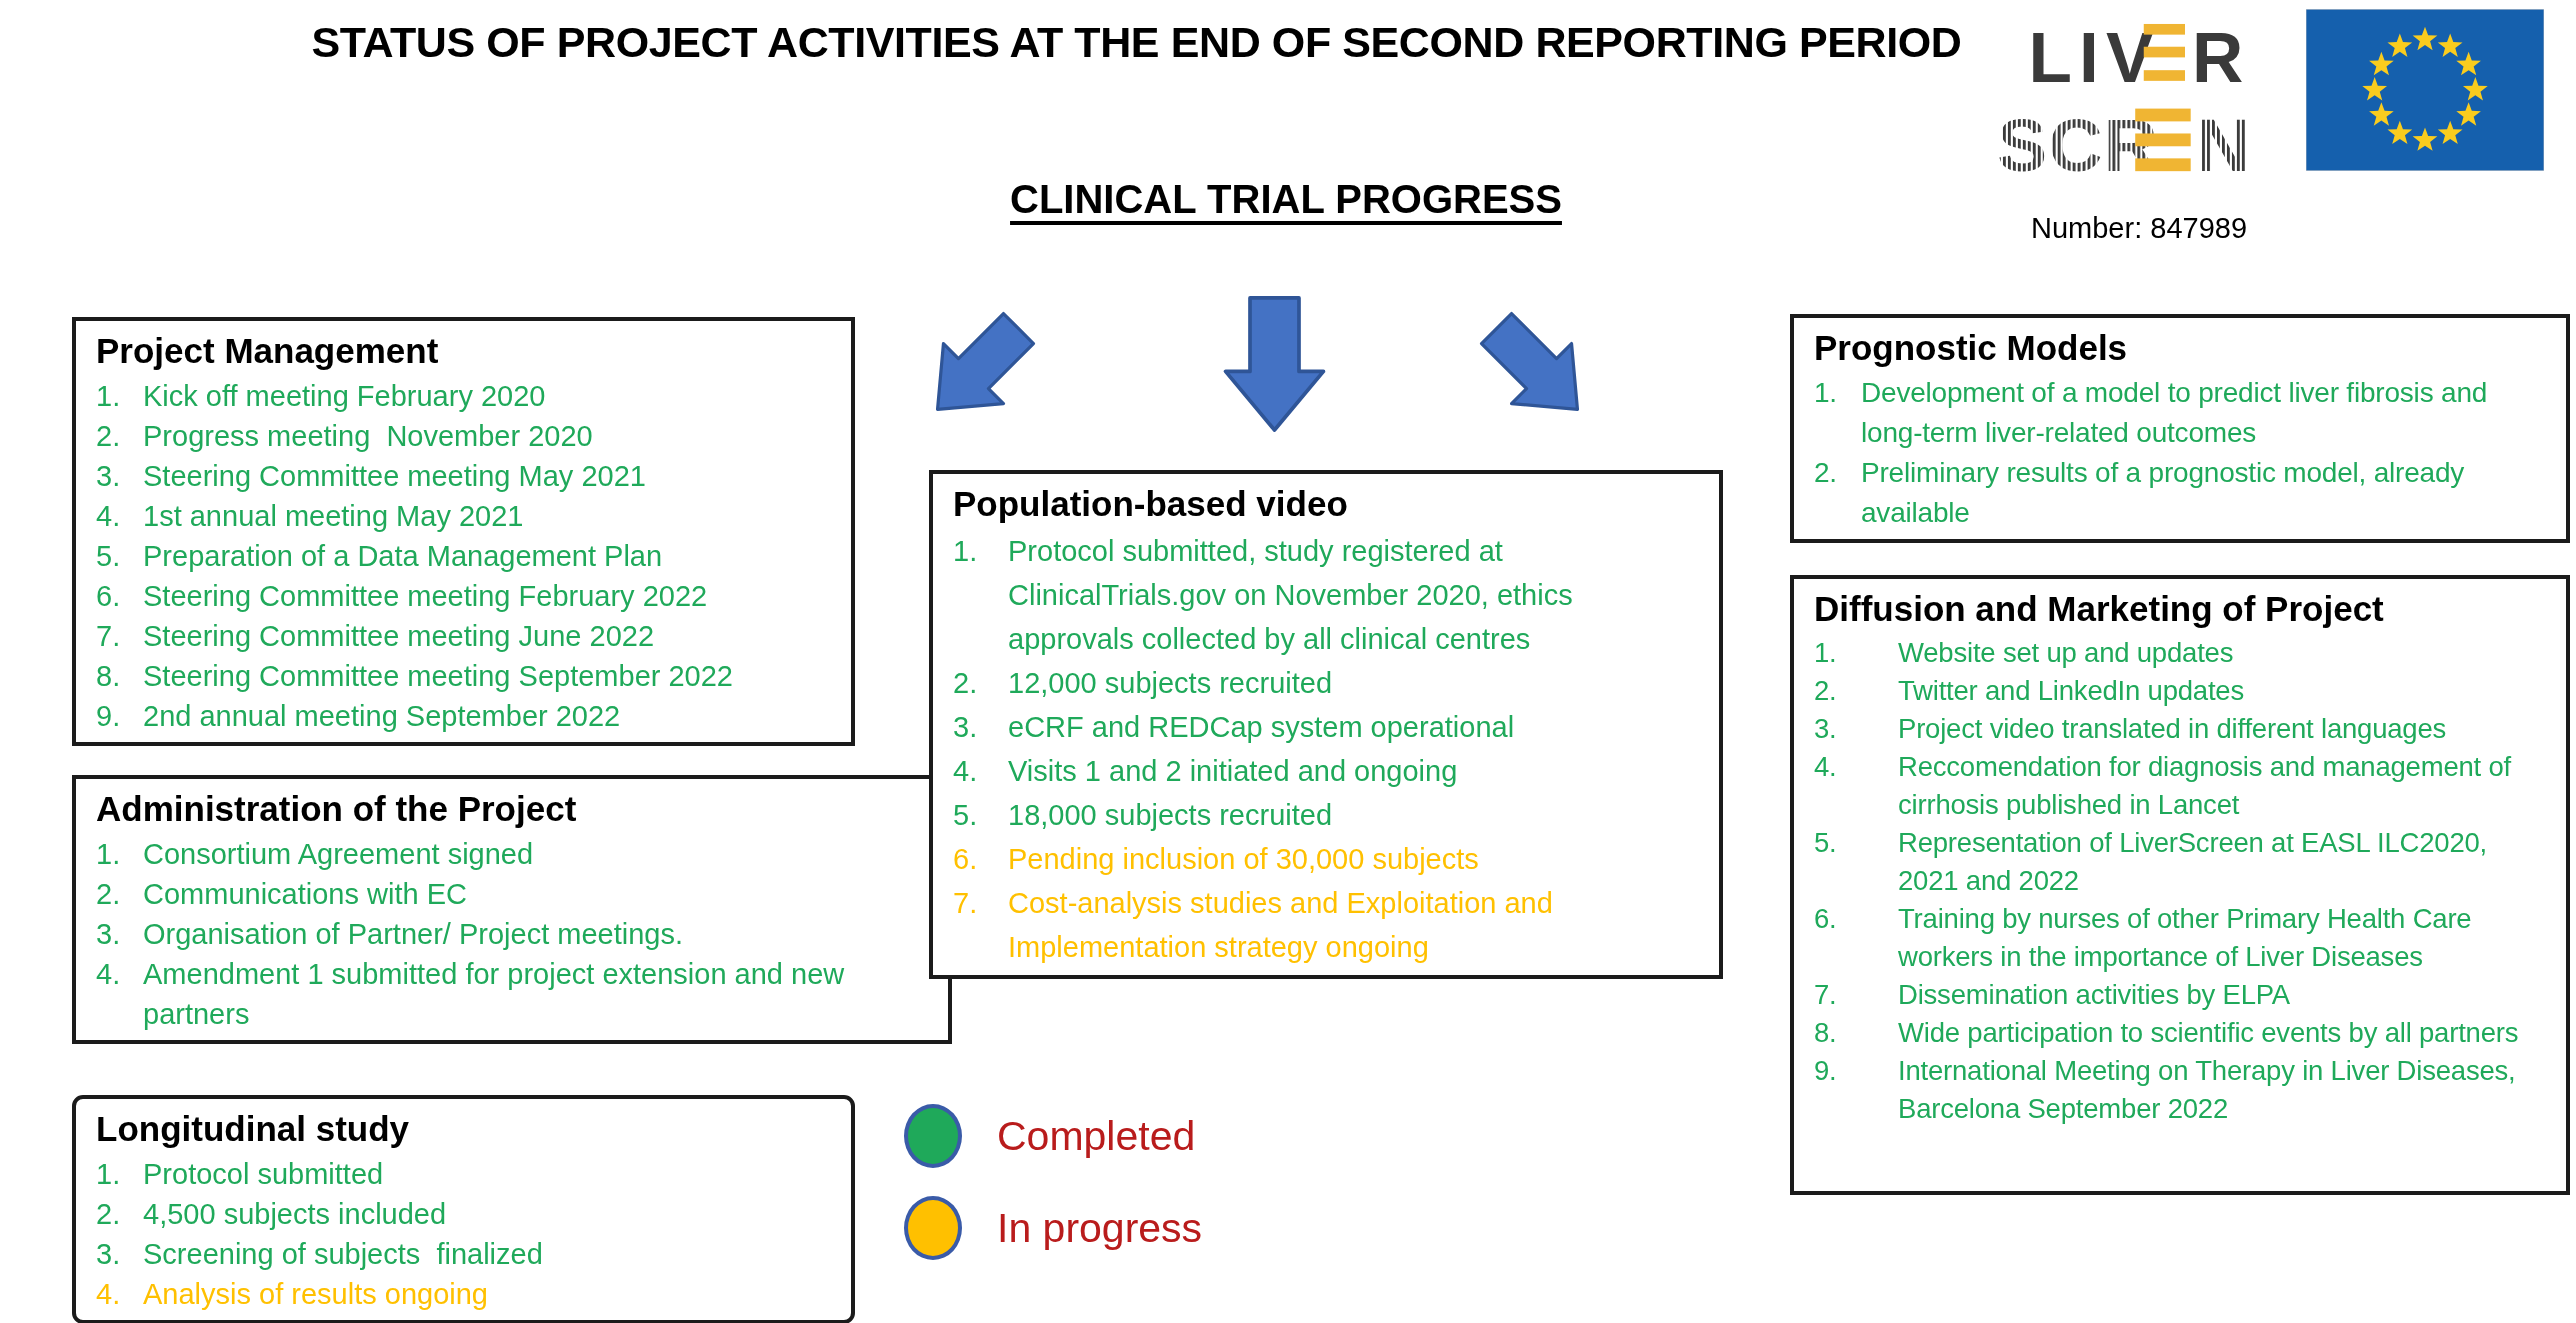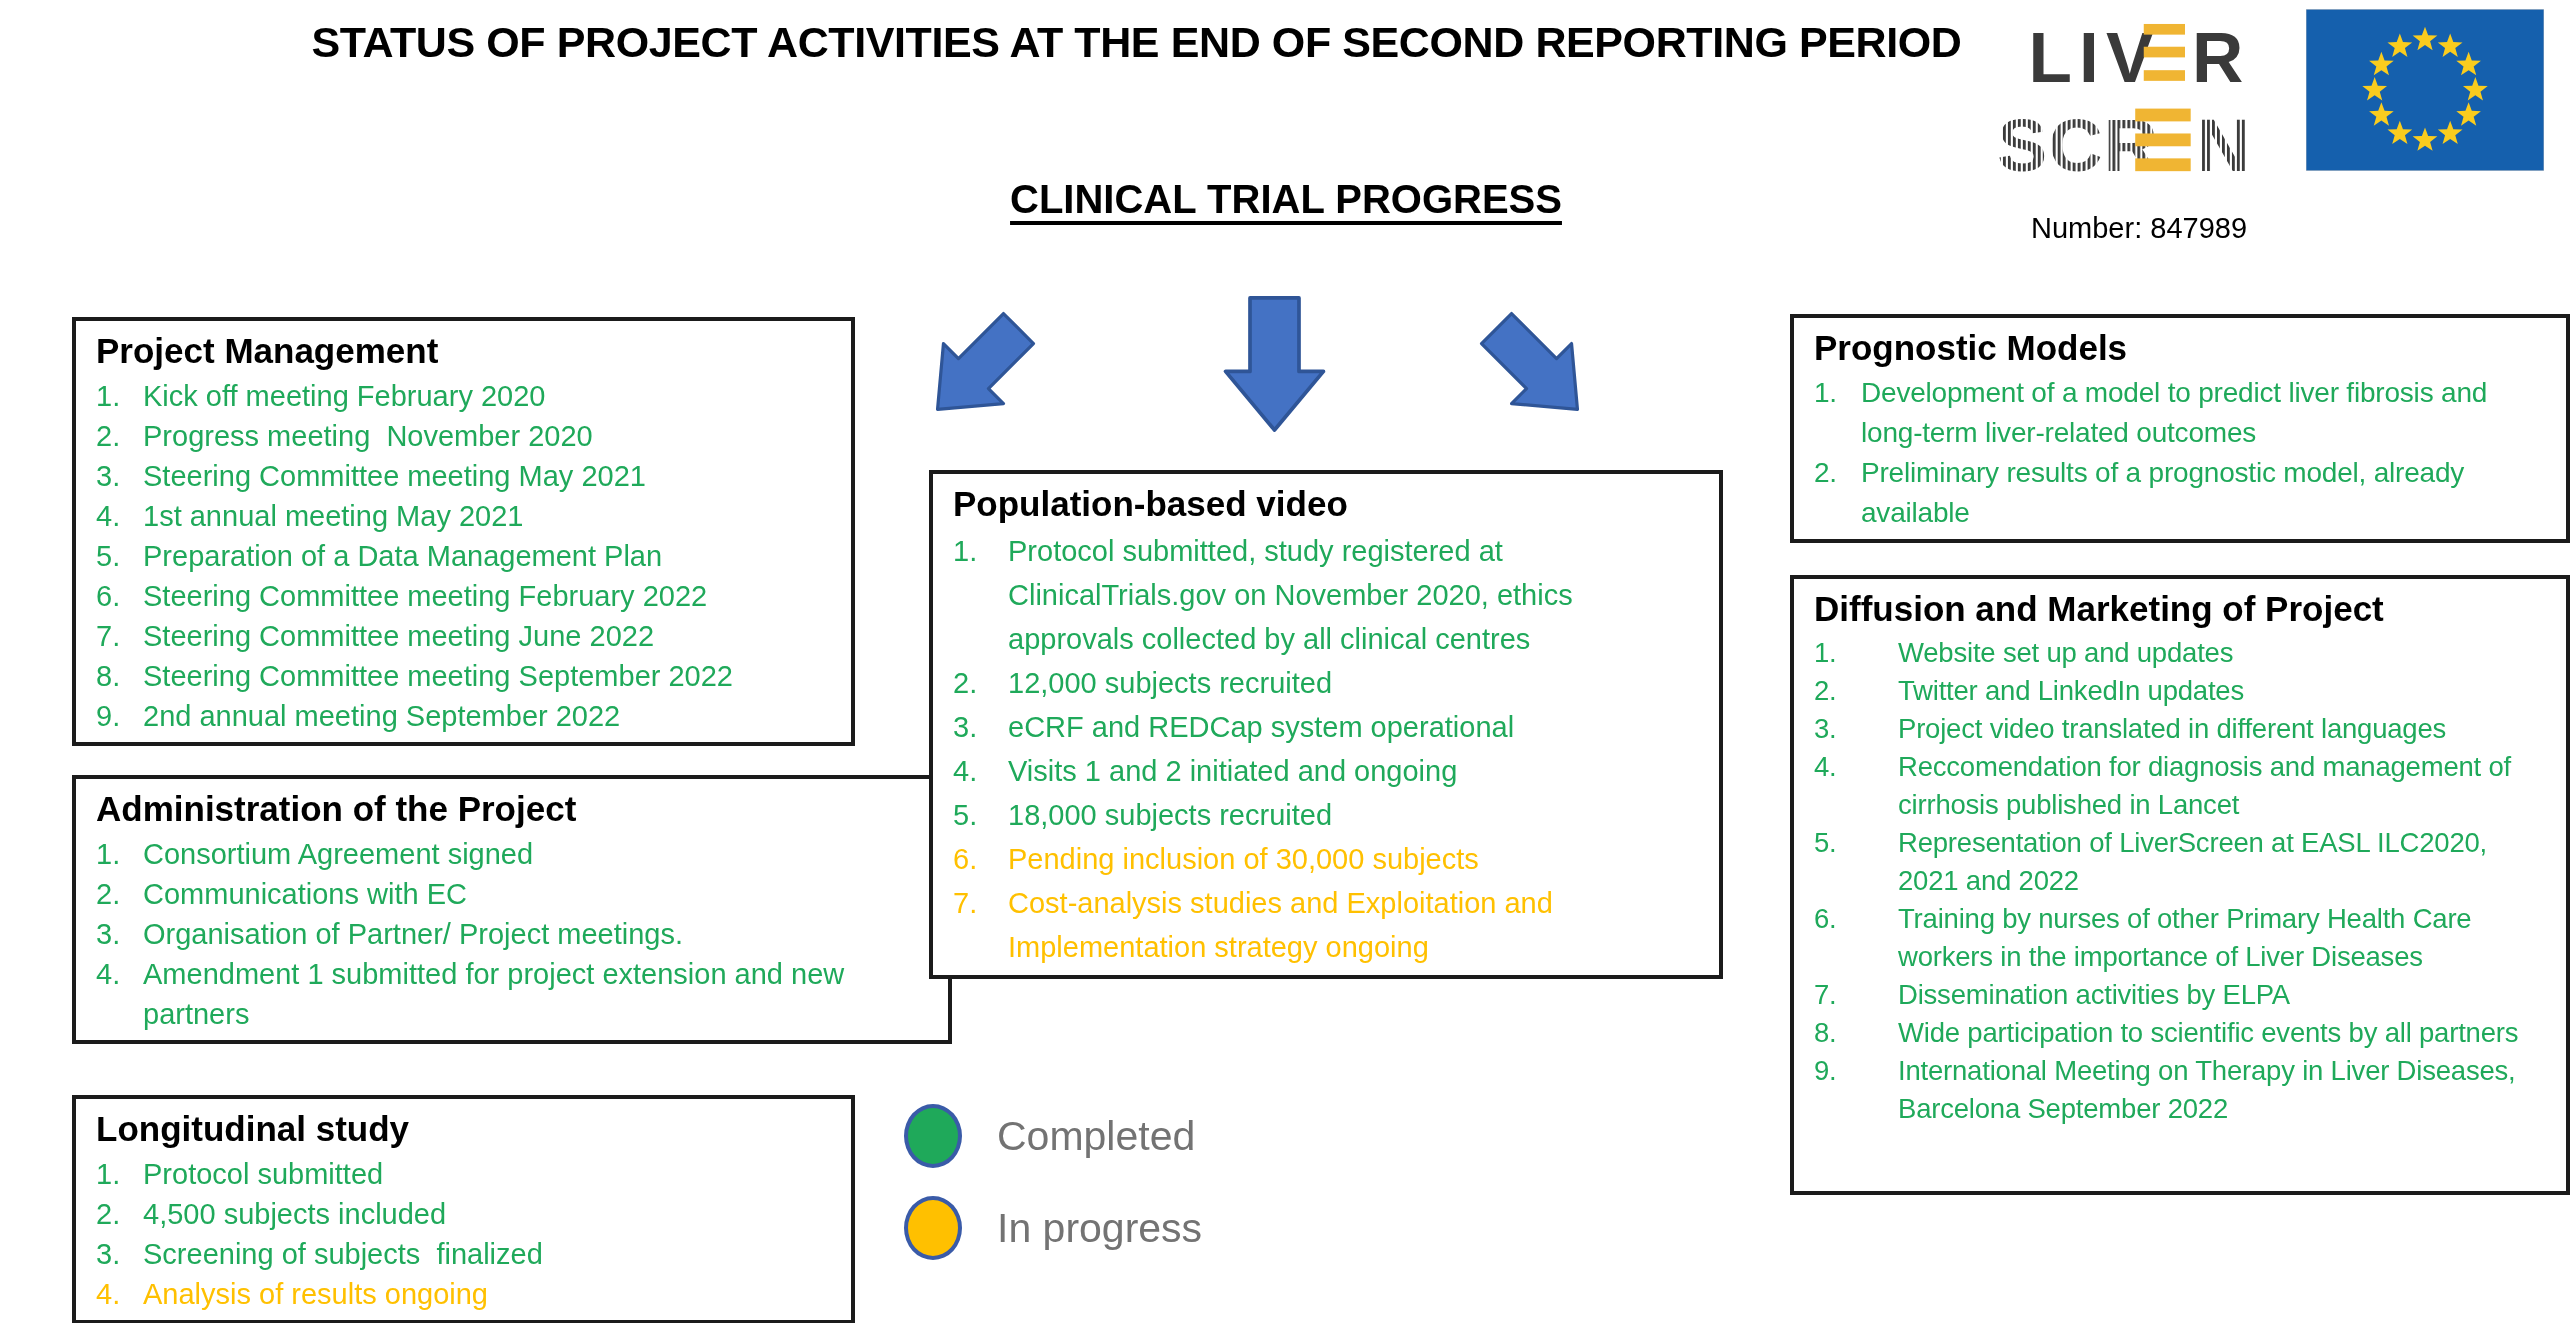--- a/index.html
+++ b/index.html
@@ -49,21 +49,21 @@
   .box li{
     display:grid;grid-template-columns:47px 1fr;
     font-size:29px;line-height:40px;
   }
   .box .txt{white-space:pre-wrap;}
   .completed .num,.completed .txt{color:var(--green);}
   .in_progress .num,.in_progress .txt{color:var(--yellow);}
 
   .box-pm{left:32px;top:317px;width:783px;min-height:415px;}
   .box-admin{left:32px;top:775px;width:880px;min-height:269px;}
-  .box-long{left:32px;top:1095px;width:783px;min-height:206px;}
+  .box-long{left:32px;top:1095px;width:783px;min-height:206px;border-radius:11px;}
   .box-pop{left:889px;top:470px;width:794px;min-height:470px;}
   .box-pop li{grid-template-columns:55px 1fr;line-height:44px;}
   .box-prog{left:1750px;top:314px;width:780px;min-height:220px;}
   .box-prog li{font-size:28px;letter-spacing:-0.2px;}
   .box-diff{left:1750px;top:575px;width:780px;min-height:620px;}
   .box-diff li{grid-template-columns:84px 1fr;font-size:27.5px;line-height:38px;letter-spacing:-0.2px;}
   
   .arrow{position:absolute;}
   .arrow svg{display:block;width:100%;height:100%;}
   .arrow-mid{left:1222px;top:295px;width:105px;height:138px;}
@@ -71,21 +71,21 @@
   .arrow-right{left:1492px;top:309px;width:90px;height:120px;transform:rotate(-45deg);}
   
   .legend-row{position:absolute;display:flex;align-items:center;gap:35px;}
   .legend-completed{left:904px;top:1104px;}
   .legend-progress{left:904px;top:1196px;}
   .legend-dot{
     width:58px;height:64px;border-radius:50%;border:4.6px solid var(--ring-blue);
   }
   .dot-green{background:var(--green);}
   .dot-yellow{background:var(--yellow);}
-  .legend-label{font-size:41px;color:#737373;}
+  .legend-label{font-size:41px;color:#b91c1c;}
 </style>
 </head>
 <body>
 
 <div class="abs title">STATUS OF PROJECT ACTIVITIES AT THE END OF SECOND REPORTING PERIOD</div>
 <div class="abs subtitle">CLINICAL TRIAL PROGRESS</div>
 
 <div class="abs logo-wrap">
   <svg viewBox="0 0 360 240" width="256" height="171">
     <defs>

